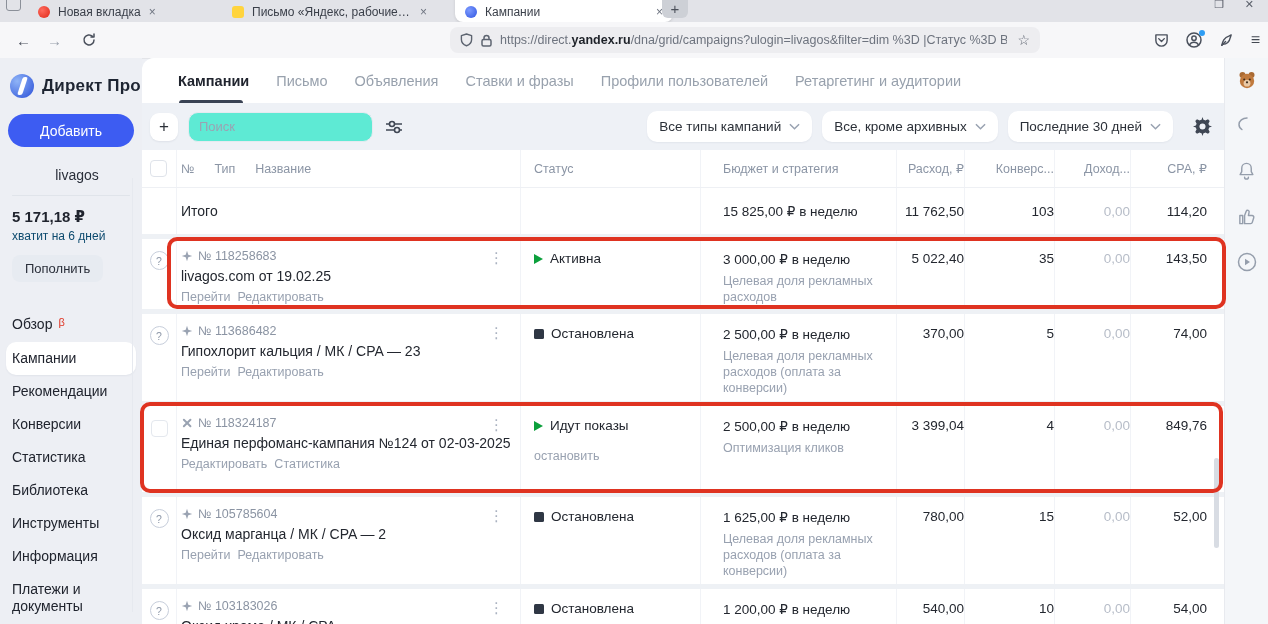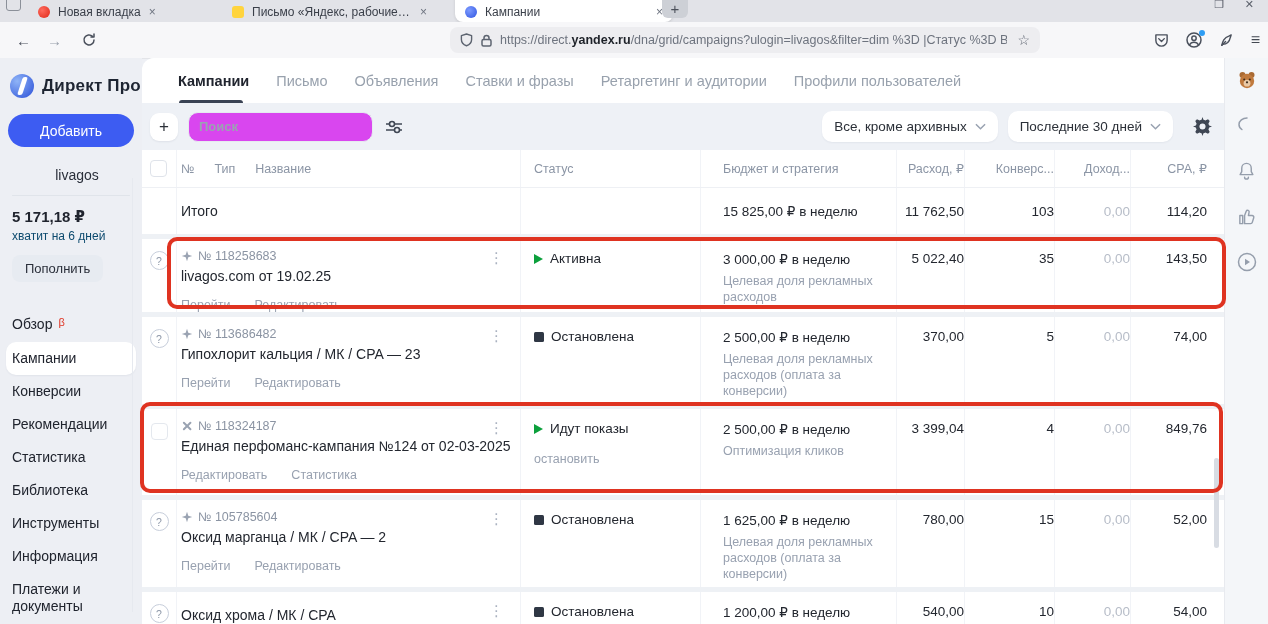--- a/index.html
+++ b/index.html
@@ -65,22 +65,22 @@
   
   .nav-row{height:45px;background:#fff;display:flex;align-items:stretch;padding-left:36px;gap:27px;}
   .ntab{display:flex;align-items:center;font-size:14.5px;color:#98a1ad;position:relative;}
   .ntab.active{color:#20242e;font-weight:bold;}
   .ntab.active::after{content:"";position:absolute;left:1px;right:6px;bottom:0;height:3px;background:#3a4354;border-radius:3px 3px 0 0;}
 
   
   .toolbar{height:47px;background:#eef1f6;display:flex;align-items:center;padding:0 12px 0 8px;}
   .tb-add{width:28px;height:28px;background:#fff;border-radius:9px;display:flex;align-items:center;justify-content:center;
           font-size:17px;color:#2b3038;box-shadow:0 1px 2px rgba(40,50,80,.08);}
-  .search{margin-left:10px;width:185px;height:30px;background:#d946ef;border:1px solid #e6eaf0;border-radius:10px;
-          font-size:13px;color:#2b3038;padding:0 10px;box-sizing:border-box;font-family:inherit;font-weight:bold;}
+  .search{margin-left:10px;width:185px;height:30px;background:#5eead4;border:1px solid #e6eaf0;border-radius:10px;
+          font-size:13px;color:#2b3038;padding:0 10px;box-sizing:border-box;font-family:inherit;}
   .search::placeholder{color:#9aa3b2;}
   .tb-filter{margin-left:12px;display:flex;align-items:center;}
   .chips{margin-left:auto;display:flex;align-items:center;gap:10px;}
   .chip{background:#fff;border-radius:10px;height:31px;display:flex;align-items:center;gap:8px;
         padding:0 12px;font-size:13.5px;color:#2b3038;box-shadow:0 1px 2px rgba(40,50,80,.06);}
   .gearbtn{margin-left:10px;display:flex;align-items:center;}
 
   
   .grid{display:grid;grid-template-columns:34px 344px 180px 196px 68px 90px 76px 77px;}
   .cell{border-left:1px solid #f1f3f7;box-sizing:border-box;min-width:0;}
@@ -98,21 +98,21 @@
   .totalrow .bgt{padding-left:22px;}
   .tbody{background:#eef1f5;}
   .trow{background:#fff;margin-top:5px;font-size:13.5px;}
   .c-help{display:flex;justify-content:center;padding-top:12px;}
   .qicon{width:17px;height:17px;border:1.3px solid #c7cedb;border-radius:50%;color:#8d97a8;
          font-size:10.5px;display:flex;align-items:center;justify-content:center;}
   .rowcb{width:15px;height:15px;border:1.5px solid #e4e8ee;border-radius:4px;margin-top:2px;}
   .c-main{position:relative;padding:10px 0 0 4px;}
   .l1{display:flex;align-items:center;gap:5px;font-size:12.5px;color:#8b94a3;}
   .l2{margin-top:5px;font-size:14px;color:#23272f;white-space:nowrap;overflow:hidden;}
-  .l3{margin-top:14px;font-size:12.5px;color:#98a1b0;display:flex;gap:24px;}
+  .l3{margin-top:6px;font-size:12.5px;color:#98a1b0;display:flex;gap:7px;}
   .dots{position:absolute;right:16px;top:10px;color:#aab2c0;font-size:15px;letter-spacing:0;}
   .c-status{padding:12px 0 0 13px;}
   .st{display:flex;align-items:center;gap:7px;color:#23272f;}
   .tri{width:0;height:0;border-left:9px solid #0ca03c;border-top:5.5px solid transparent;border-bottom:5.5px solid transparent;}
   .sq{width:10px;height:10px;background:#2f3744;border-radius:1.5px;}
   .st-sub{margin-top:16px;font-size:12.5px;color:#98a1b0;}
   .c-budget{padding:12px 14px 0 22px;}
   .b1{color:#23272f;}
   .b2{margin-top:6px;font-size:12.5px;color:#98a1b0;line-height:16px;max-width:158px;}
   .c-num{padding-top:12px;text-align:right;color:#23272f;}
@@ -217,57 +217,63 @@
     </div>
     <div class="addbtn">Добавить</div>
     <div class="account">livagos</div>
     <div class="sb-div"></div>
     <div class="balance">5 171,18 ₽</div>
     <div class="balnote">хватит на 6 дней</div>
     <div class="topup">Пополнить</div>
     <div class="sbnav">
       <div class="sbitem"><span>Обзор</span><span class="beta">β</span></div>
       <div class="sbitem active">Кампании</div>
+      <div class="sbitem">Рекомендации</div>
       <div class="sbitem">Конверсии</div>
-      <div class="sbitem">Рекомендации</div>
       <div class="sbitem">Статистика</div>
       <div class="sbitem">Библиотека</div>
       <div class="sbitem">Инструменты</div>
       <div class="sbitem">Информация</div>
       <div class="sbitem" style="width:92px;">Платежи и документы</div>
     </div>
     <div class="sb-scroll"></div>
   </div>
 
   <div class="main">
 
     <div class="nav-row">
       <div class="ntab active">Кампании</div>
       <div class="ntab">Письмо</div>
       <div class="ntab">Объявления</div>
       <div class="ntab">Ставки и фразы</div>
+      <div class="ntab">Профили пользователей</div>
       <div class="ntab">Ретаргетинг и аудитории</div>
-      <div class="ntab">Профили пользователей</div>
     </div>
 
     <div class="toolbar">
       <div class="tb-add">+</div>
       <input class="search" placeholder="Поиск" style="">
       <span class="tb-filter">
         <svg width="18" height="16" viewBox="0 0 18 16">
           <g stroke="#3f4754" stroke-width="1.6" fill="none">
             <line x1="1" y1="5" x2="17" y2="5"></line>
               <circle cx="7" cy="5" r="2.5" fill="#eef1f6"></circle>
             <line x1="1" y1="11" x2="17" y2="11"></line>
               <circle cx="12" cy="11" r="2.5" fill="#eef1f6"></circle>
           </g>
         </svg>
       </span>
       <div class="chips">
         <div class="chip">
+          <span>Все типы кампаний</span>
+          <svg width="11" height="7" viewBox="0 0 12 7">
+              <path d="M1 1l5 5 5-5" stroke="#99a2b1" stroke-width="1.6" fill="none"></path>
+            </svg>
+        </div>
+        <div class="chip">
           <span>Все, кроме архивных</span>
           <svg width="11" height="7" viewBox="0 0 12 7">
               <path d="M1 1l5 5 5-5" stroke="#99a2b1" stroke-width="1.6" fill="none"></path>
             </svg>
         </div>
         <div class="chip">
           <span>Последние 30 дней</span>
           <svg width="11" height="7" viewBox="0 0 12 7">
               <path d="M1 1l5 5 5-5" stroke="#99a2b1" stroke-width="1.6" fill="none"></path>
             </svg>
@@ -449,20 +455,26 @@
         <div class="cell c-num">15</div>
         <div class="cell c-num dim">0,00</div>
         <div class="cell c-num">52,00</div>
       </div>
 
       <div class="grid trow r4">
         <div class="cell first c-help">
             <span class="qicon">?</span>
           </div>
         <div class="cell c-main">
+          <div class="l1">
+            <svg width="12" height="12" viewBox="0 0 16 16">
+                <path d="M8 1l1.7 5.3L15 8l-5.3 1.7L8 15l-1.7-5.3L1 8l5.3-1.7z" fill="#9aa3b2"></path>
+              </svg>
+            <span>№ 103183026</span>
+          </div>
           <div class="l2">Оксид хрома / МК / CPA</div>
           <div class="l3"></div>
           <span class="dots">⋮</span>
         </div>
         <div class="cell c-status">
           <div class="st">
               <span class="sq"></span>
               <span>Остановлена</span>
             </div>
         </div>

